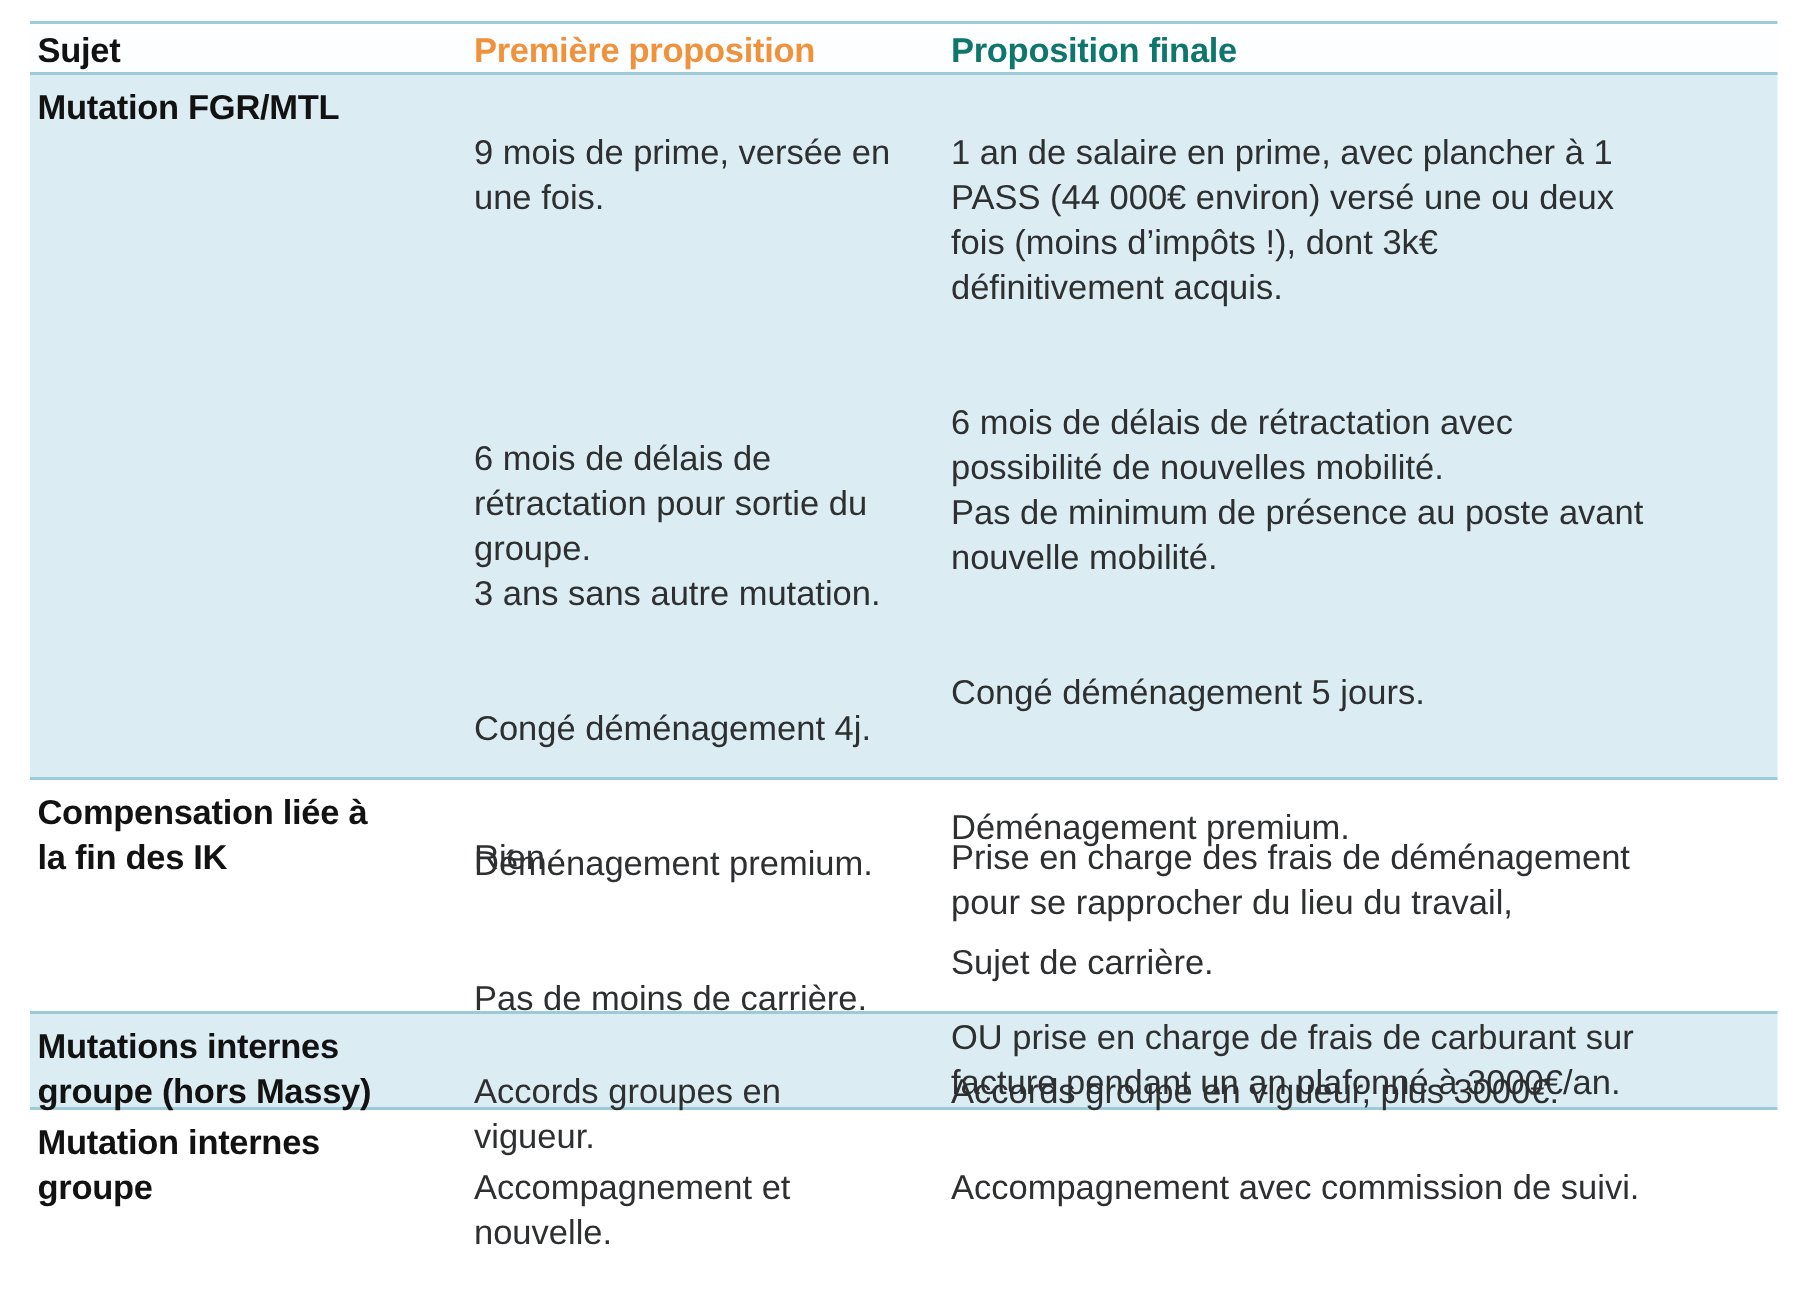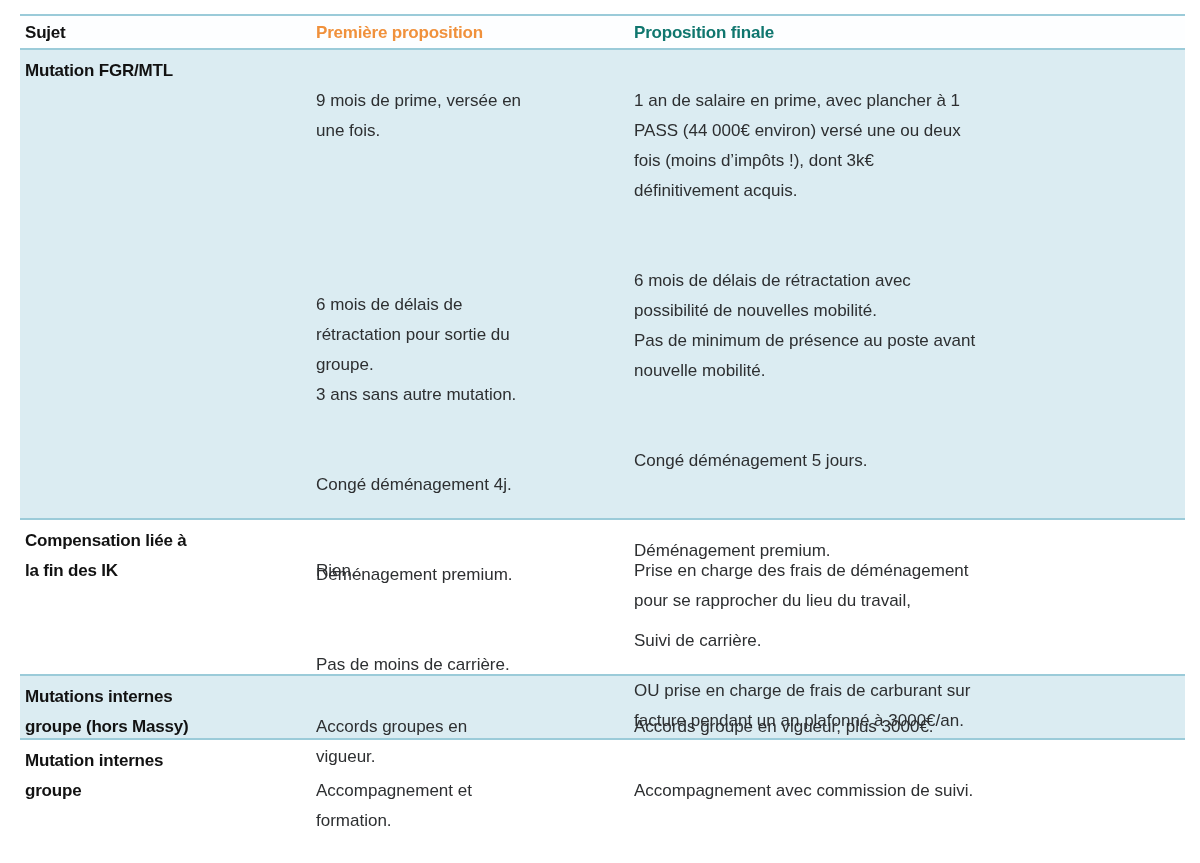--- a/index.html
+++ b/index.html
@@ -24,21 +24,21 @@
     box-sizing: border-box;
   }
   .row.band { background: #DBECF2; }
   .row.header-row { height: 34px; background: #FDFEFF; }
   .row-1 { height: 470px; }
   .row-2 { height: 156px; }
   .row-3 { height: 64px; }
   .row-4 { height: 112px; }
   .cell {
     padding: 6px 10px 0 0;
-    font-size: 17px;
+    font-size: 23px;
     line-height: 30px;
     color: #2D2F31;
     white-space: pre-line;
     box-sizing: border-box;
     overflow: visible;
   }
   .header-row .cell { padding-top: 2px; }
   .c1 {
     padding-left: 5px;
     font-weight: bold;
@@ -83,21 +83,21 @@
       <p>1 an de salaire en prime, avec plancher à 1
 PASS (44 000€ environ) versé une ou deux
 fois (moins d’impôts !), dont 3k€
 définitivement acquis.</p>
       <p>6 mois de délais de rétractation avec
 possibilité de nouvelles mobilité.
 Pas de minimum de présence au poste avant
 nouvelle mobilité.</p>
       <p>Congé déménagement 5 jours.</p>
       <p>Déménagement premium.</p>
-      <p>Suivi de carrière.</p>
+      <p>Sujet de carrière.</p>
     </div>
   </div>
 
   <div class="row row-2">
     <div class="cell c1">Compensation liée à
 la fin des IK</div>
     <div class="cell">
       <p>Rien.</p>
     </div>
     <div class="cell">
@@ -118,21 +118,21 @@
     <div class="cell">
       <p>Accords groupe en vigueur, plus 3000€.</p>
     </div>
   </div>
 
   <div class="row row-4">
     <div class="cell c1">Mutation internes
 groupe</div>
     <div class="cell">
       <p>Accompagnement et
-formation.</p>
+nouvelle.</p>
     </div>
     <div class="cell">
       <p>Accompagnement avec commission de suivi.</p>
       
     </div>
   </div>
 
 </div>
 
 </body></html>

